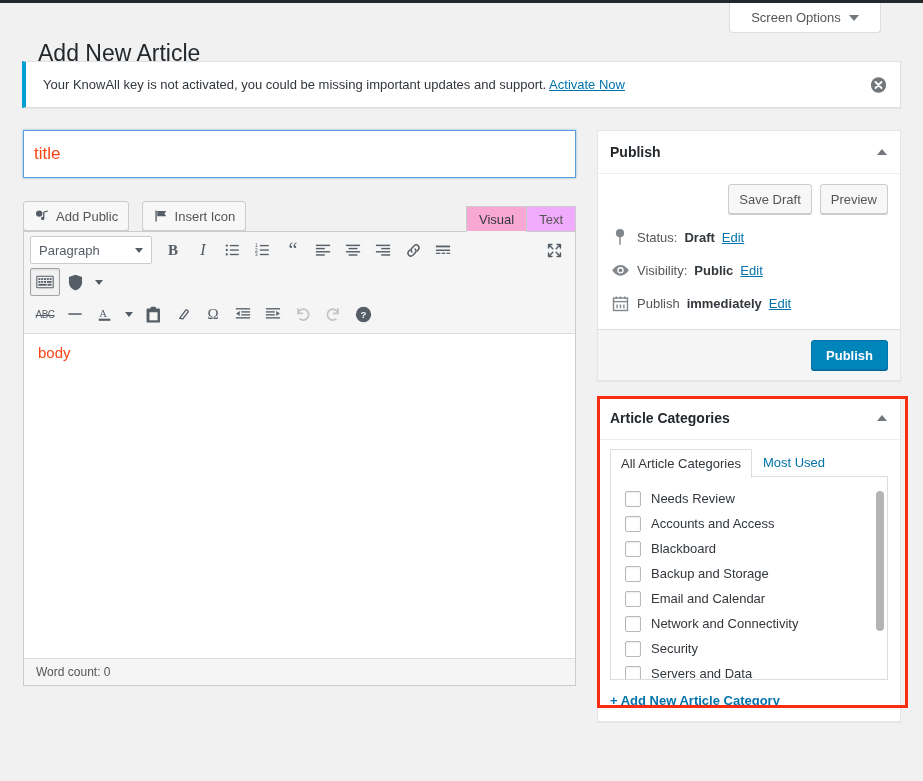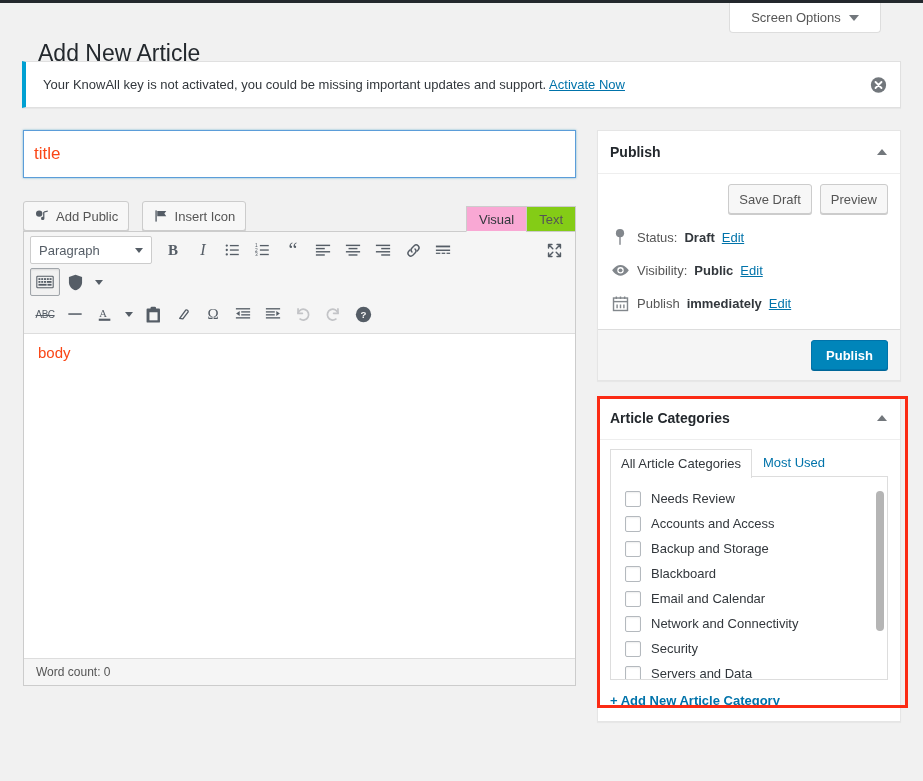--- a/index.html
+++ b/index.html
@@ -101,21 +101,21 @@
 
   
   .editor-tabs {
     position: absolute; right: 0; bottom: -1px;
     display: flex; align-items: flex-end;
   }
   .ed-tab {
     height: 26px; padding: 0 12px;
     font-size: 13px; line-height: 26px;
     border: 1px solid #ccc;
-    background: #84cc16;
+    background: #f0abfc;
     color: #555;
     cursor: pointer;
   }
   .ed-tab.active {
     background: #f9a8d4; border-bottom-color: #f5f5f5; color: #32373c;
   }
   .ed-tab + .ed-tab { margin-left: -1px; }
 
   
   .editor-wrap {
@@ -601,25 +601,25 @@
             <div class="cat-item">
               <span class="cb"></span>
               <span>Needs Review</span>
             </div>
             <div class="cat-item">
               <span class="cb"></span>
               <span>Accounts and Access</span>
             </div>
             <div class="cat-item">
               <span class="cb"></span>
+              <span>Blackboard</span>
+            </div>
+            <div class="cat-item">
+              <span class="cb"></span>
               <span>Backup and Storage</span>
-            </div>
-            <div class="cat-item">
-              <span class="cb"></span>
-              <span>Blackboard</span>
             </div>
             <div class="cat-item">
               <span class="cb"></span>
               <span>Email and Calendar</span>
             </div>
             <div class="cat-item">
               <span class="cb"></span>
               <span>Network and Connectivity</span>
             </div>
             <div class="cat-item">

